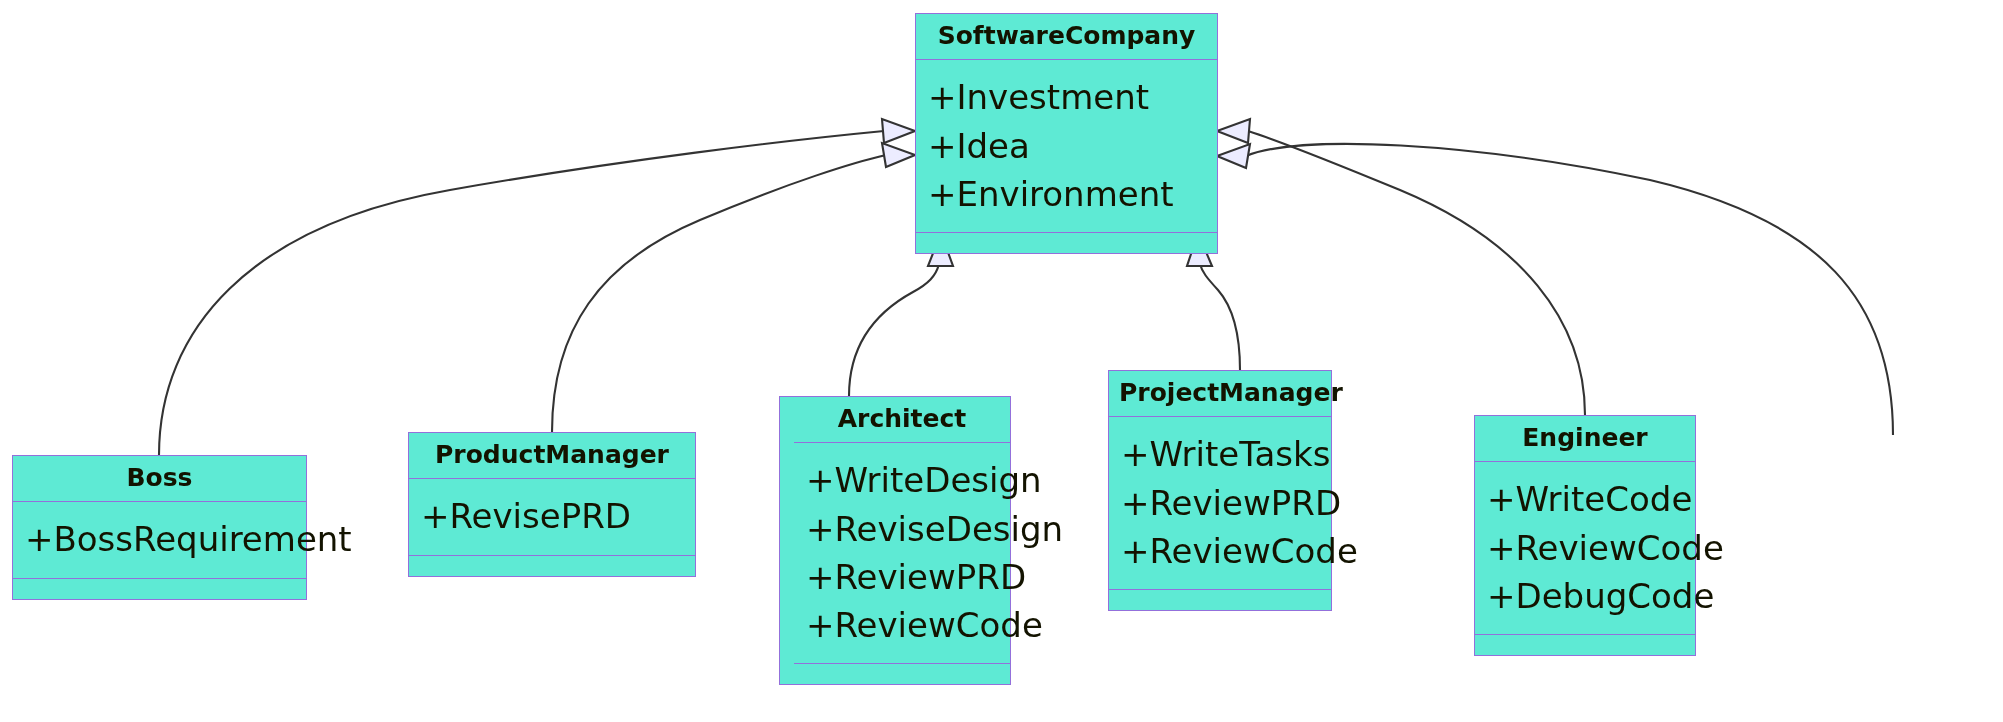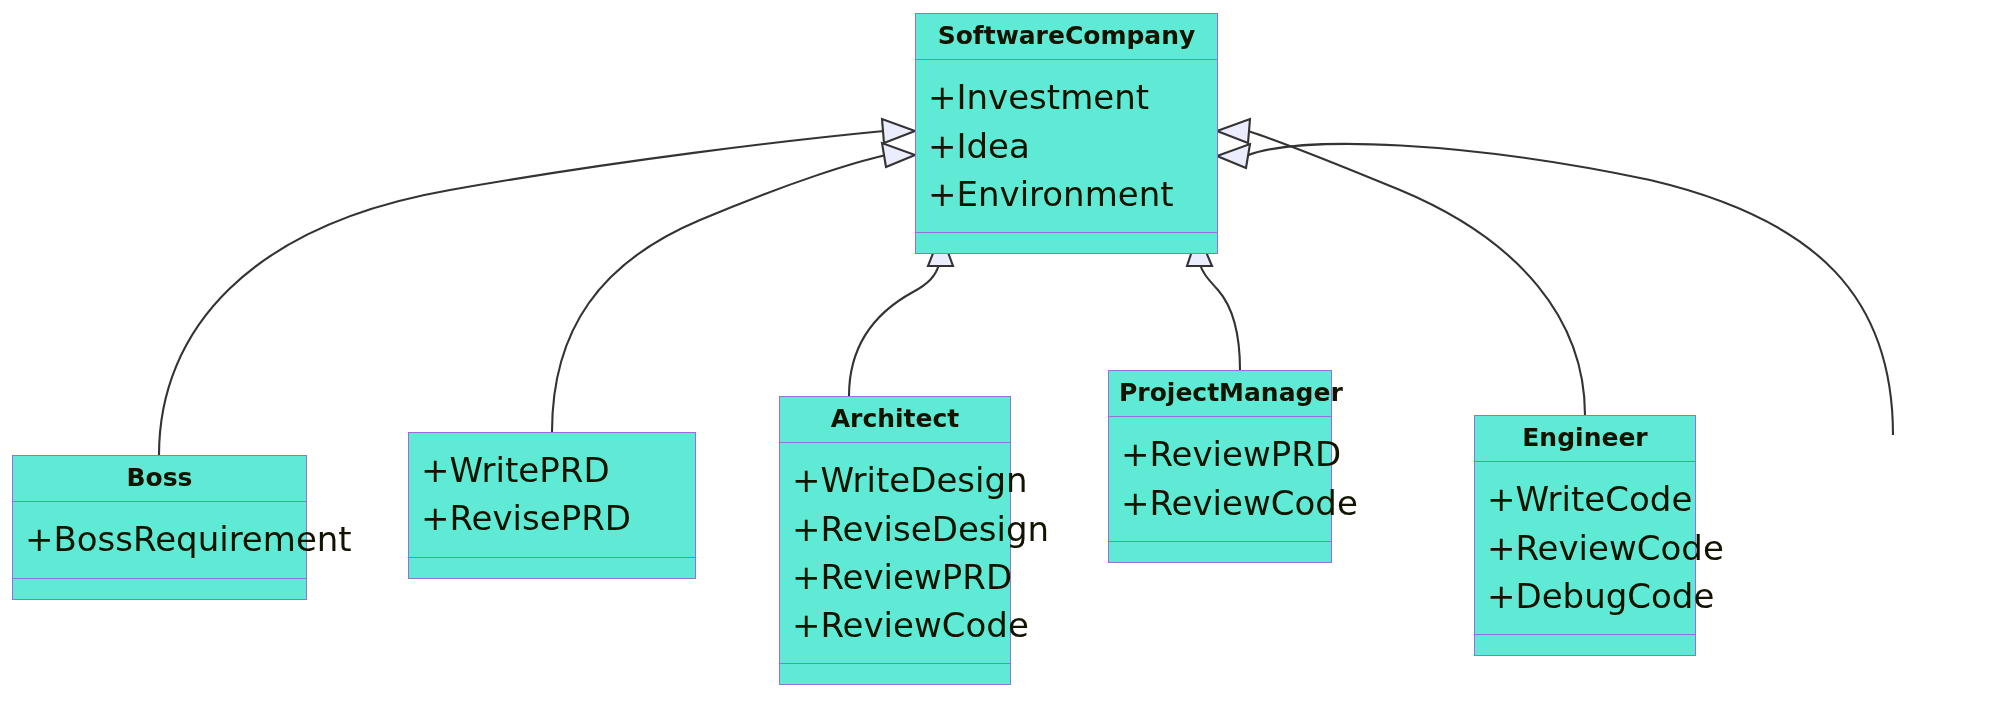--- a/index.html
+++ b/index.html
@@ -104,41 +104,42 @@
 
   <div class="uml-class" style="left:12px; top:455px; width:295px;">
     <div class="class-title">Boss</div>
     <div class="class-members">
       <div class="member-row">+BossRequirement</div>
     </div>
     <div class="class-methods empty"></div>
   </div>
 
   <div class="uml-class" style="left:408px; top:432px; width:288px;">
+    <div class="class-title">ProductManager</div>
     <div class="class-members">
-      <div class="member-row">+WritePRD</div>
       <div class="member-row">+RevisePRD</div>
     </div>
     <div class="class-methods empty"></div>
   </div>
 
-  <div class="uml-class" style="left:779px; top:396px; width:232px;">
+  <div class="uml-class" style="left:779px; top:396px; width:232px;padding-left:14px;">
     <div class="class-title">Architect</div>
     <div class="class-members">
       <div class="member-row">+WriteDesign</div>
       <div class="member-row">+ReviseDesign</div>
       <div class="member-row">+ReviewPRD</div>
       <div class="member-row">+ReviewCode</div>
     </div>
     <div class="class-methods empty"></div>
   </div>
 
   <div class="uml-class" style="left:1108px; top:370px; width:224px;">
     <div class="class-title">ProjectManager</div>
     <div class="class-members">
+      <div class="member-row">+WriteTasks</div>
       <div class="member-row">+ReviewPRD</div>
       <div class="member-row">+ReviewCode</div>
     </div>
     <div class="class-methods empty"></div>
   </div>
 
   <div class="uml-class" style="left:1474px; top:415px; width:222px;">
     <div class="class-title">Engineer</div>
     <div class="class-members">
       <div class="member-row">+WriteCode</div>

